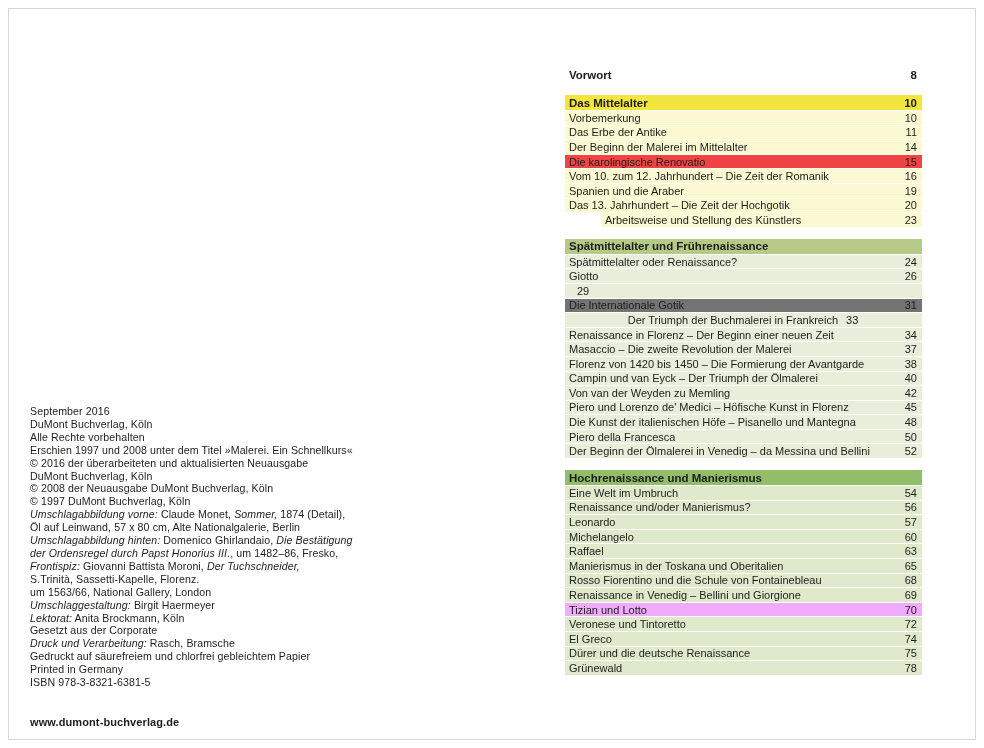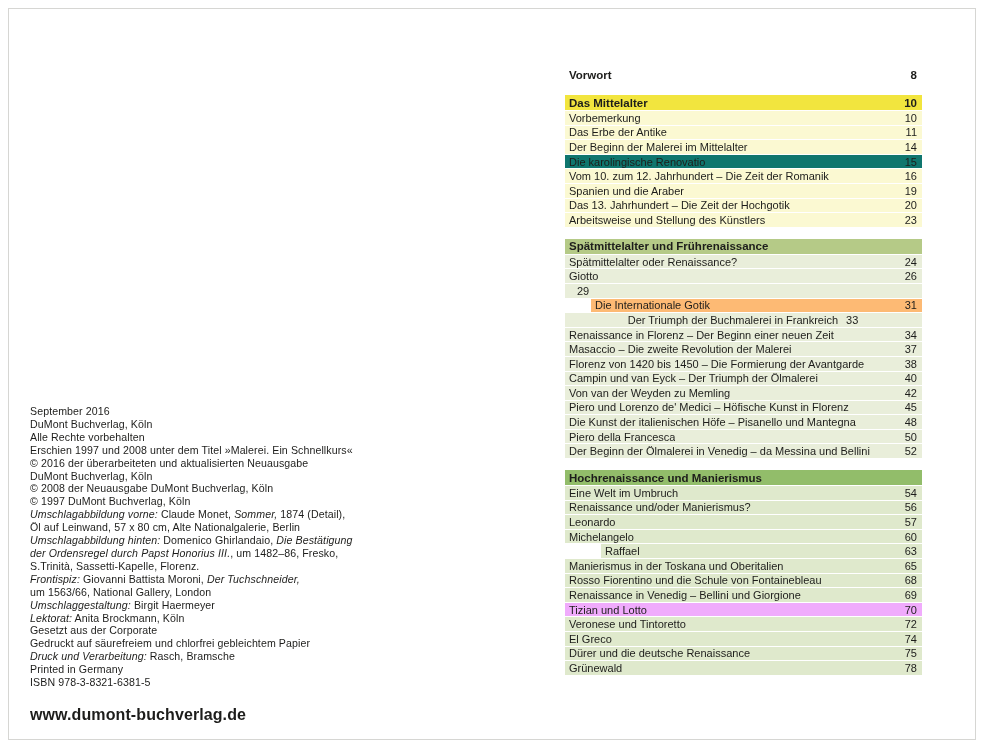--- a/index.html
+++ b/index.html
@@ -27,22 +27,22 @@
   }
   #imprint-lines {
     font-size: 10.6px;
     line-height: 12.9px;
     letter-spacing: 0.1px;
   }
   .imp-line { white-space: nowrap; }
   .imp-line .it { font-style: italic; }
   .website {
     font-weight: bold;
-    font-size: 16px;
-    margin-top: 17px;
+    font-size: 11px;
+    margin-top: 27px;
     letter-spacing: 0.1px;
   }
   
   .toc-page {
     position: absolute;
     left: 556px; top: 59px;
     width: 357px;
   }
   .toc-head {
     display: flex;
@@ -93,28 +93,28 @@
         <div class="imp-line"><span>Alle Rechte vorbehalten</span></div>
         <div class="imp-line"><span>Erschien 1997 und 2008 unter dem Titel »Malerei. Ein Schnellkurs«</span></div>
         <div class="imp-line"><span>© 2016 der überarbeiteten und aktualisierten Neuausgabe</span></div>
         <div class="imp-line"><span>DuMont Buchverlag, Köln</span></div>
         <div class="imp-line"><span>© 2008 der Neuausgabe DuMont Buchverlag, Köln</span></div>
         <div class="imp-line"><span>© 1997 DuMont Buchverlag, Köln</span></div>
         <div class="imp-line"><span class="it">Umschlagabbildung vorne:</span><span> Claude Monet, </span><span class="it">Sommer,</span><span> 1874 (Detail),</span></div>
         <div class="imp-line"><span>Öl auf Leinwand, 57 x 80 cm, Alte Nationalgalerie, Berlin</span></div>
         <div class="imp-line"><span class="it">Umschlagabbildung hinten:</span><span> Domenico Ghirlandaio, </span><span class="it">Die Bestätigung</span></div>
         <div class="imp-line"><span class="it">der Ordensregel durch Papst Honorius III.</span><span>, um 1482–86, Fresko,</span></div>
+        <div class="imp-line"><span class="it">Frontispiz:</span><span> Giovanni Battista Moroni, </span><span class="it">Der Tuchschneider,</span></div>
         <div class="imp-line"><span>S.Trinità, Sassetti-Kapelle, Florenz.</span></div>
-        <div class="imp-line"><span class="it">Frontispiz:</span><span> Giovanni Battista Moroni, </span><span class="it">Der Tuchschneider,</span></div>
         <div class="imp-line"><span>um 1563/66, National Gallery, London</span></div>
         <div class="imp-line"><span class="it">Umschlaggestaltung:</span><span> Birgit Haermeyer</span></div>
         <div class="imp-line"><span class="it">Lektorat:</span><span> Anita Brockmann, Köln</span></div>
         <div class="imp-line"><span>Gesetzt aus der Corporate</span></div>
+        <div class="imp-line"><span class="it">Druck und Verarbeitung:</span><span> Rasch, Bramsche</span></div>
         <div class="imp-line"><span>Gedruckt auf säurefreiem und chlorfrei gebleichtem Papier</span></div>
-        <div class="imp-line"><span class="it">Druck und Verarbeitung:</span><span> Rasch, Bramsche</span></div>
         <div class="imp-line"><span>Printed in Germany</span></div>
         <div class="imp-line"><span>ISBN 978-3-8321-6381-5</span></div>
       </div>
     <div class="website">www.dumont-buchverlag.de</div>
   </section>
 
   <section class="toc-page">
     <header class="toc-head">
       <span class="toc-head-title">Vorwort</span>
       <span class="toc-head-page">8</span>
@@ -130,58 +130,58 @@
             <span class="toc-pagenum">10</span>
           </div>
           <div class="toc-row" style="background: rgb(251, 249, 210);">
             <span class="toc-label">Das Erbe der Antike</span>
             <span class="toc-pagenum">11</span>
           </div>
           <div class="toc-row" style="background: rgb(251, 249, 210);">
             <span class="toc-label">Der Beginn der Malerei im Mittelalter</span>
             <span class="toc-pagenum">14</span>
           </div>
-          <div class="toc-row" style="background: #0f766e;">
+          <div class="toc-row" style="background: #ef4444;">
             <span class="toc-label">Die karolingische Renovatio</span>
             <span class="toc-pagenum">15</span>
           </div>
           <div class="toc-row" style="background: rgb(251, 249, 210);">
             <span class="toc-label">Vom 10. zum 12. Jahrhundert – Die Zeit der Romanik</span>
             <span class="toc-pagenum">16</span>
           </div>
           <div class="toc-row" style="background: rgb(251, 249, 210);">
             <span class="toc-label">Spanien und die Araber</span>
             <span class="toc-pagenum">19</span>
           </div>
           <div class="toc-row" style="background: rgb(251, 249, 210);">
             <span class="toc-label">Das 13. Jahrhundert – Die Zeit der Hochgotik</span>
             <span class="toc-pagenum">20</span>
           </div>
-          <div class="toc-row" style="background: rgb(251, 249, 210);">
+          <div class="toc-row" style="background: rgb(251, 249, 210); margin-left: 36px;">
             <span class="toc-label">Arbeitsweise und Stellung des Künstlers</span>
             <span class="toc-pagenum">23</span>
           </div>
         </div>
         <div class="toc-section">
           <div class="toc-sec-header" style="background: rgb(181, 202, 135);">
             <span>Spätmittelalter und Frührenaissance</span>
             <span></span>
           </div>
           <div class="toc-row" style="background: rgb(233, 238, 218);">
             <span class="toc-label">Spätmittelalter oder Renaissance?</span>
             <span class="toc-pagenum">24</span>
           </div>
           <div class="toc-row" style="background: rgb(233, 238, 218);">
             <span class="toc-label">Giotto</span>
             <span class="toc-pagenum">26</span>
           </div>
           <div class="toc-row" style="background: rgb(233, 238, 218);">
             <span class="toc-pagenum">29</span>
           </div>
-          <div class="toc-row" style="background: #fdba74; margin-left: 26px;">
+          <div class="toc-row" style="background: #737373;">
             <span class="toc-label">Die Internationale Gotik</span>
             <span class="toc-pagenum">31</span>
           </div>
           <div class="toc-row" style="background: rgb(233, 238, 218); justify-content: center;">
             <span class="toc-label">Der Triumph der Buchmalerei in Frankreich</span>
             <span class="toc-pagenum">33</span>
           </div>
           <div class="toc-row" style="background: rgb(233, 238, 218);">
             <span class="toc-label">Renaissance in Florenz – Der Beginn einer neuen Zeit</span>
             <span class="toc-pagenum">34</span>
@@ -233,21 +233,21 @@
             <span class="toc-pagenum">56</span>
           </div>
           <div class="toc-row" style="background: rgb(223, 233, 204);">
             <span class="toc-label">Leonardo</span>
             <span class="toc-pagenum">57</span>
           </div>
           <div class="toc-row" style="background: rgb(223, 233, 204);">
             <span class="toc-label">Michelangelo</span>
             <span class="toc-pagenum">60</span>
           </div>
-          <div class="toc-row" style="background: rgb(223, 233, 204); margin-left: 36px;">
+          <div class="toc-row" style="background: rgb(223, 233, 204);">
             <span class="toc-label">Raffael</span>
             <span class="toc-pagenum">63</span>
           </div>
           <div class="toc-row" style="background: rgb(223, 233, 204);">
             <span class="toc-label">Manierismus in der Toskana und Oberitalien</span>
             <span class="toc-pagenum">65</span>
           </div>
           <div class="toc-row" style="background: rgb(223, 233, 204); gap: 12px;">
             <span class="toc-label">Rosso Fiorentino und die Schule von Fontainebleau</span>
             <span class="toc-pagenum">68</span>

